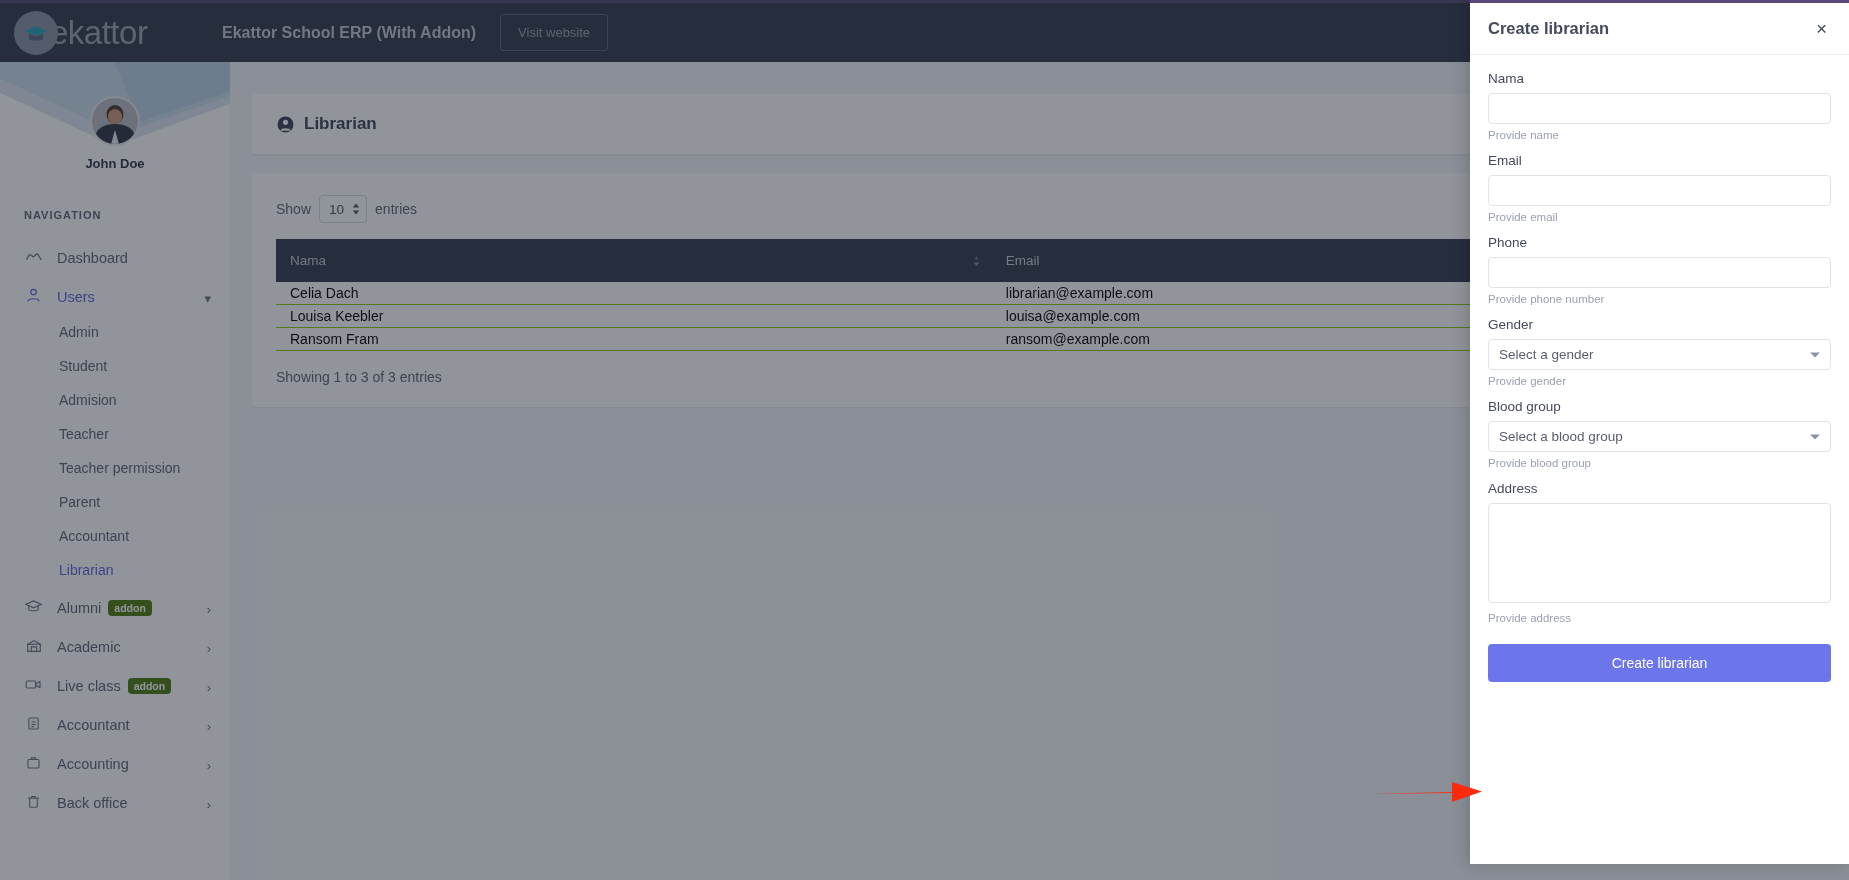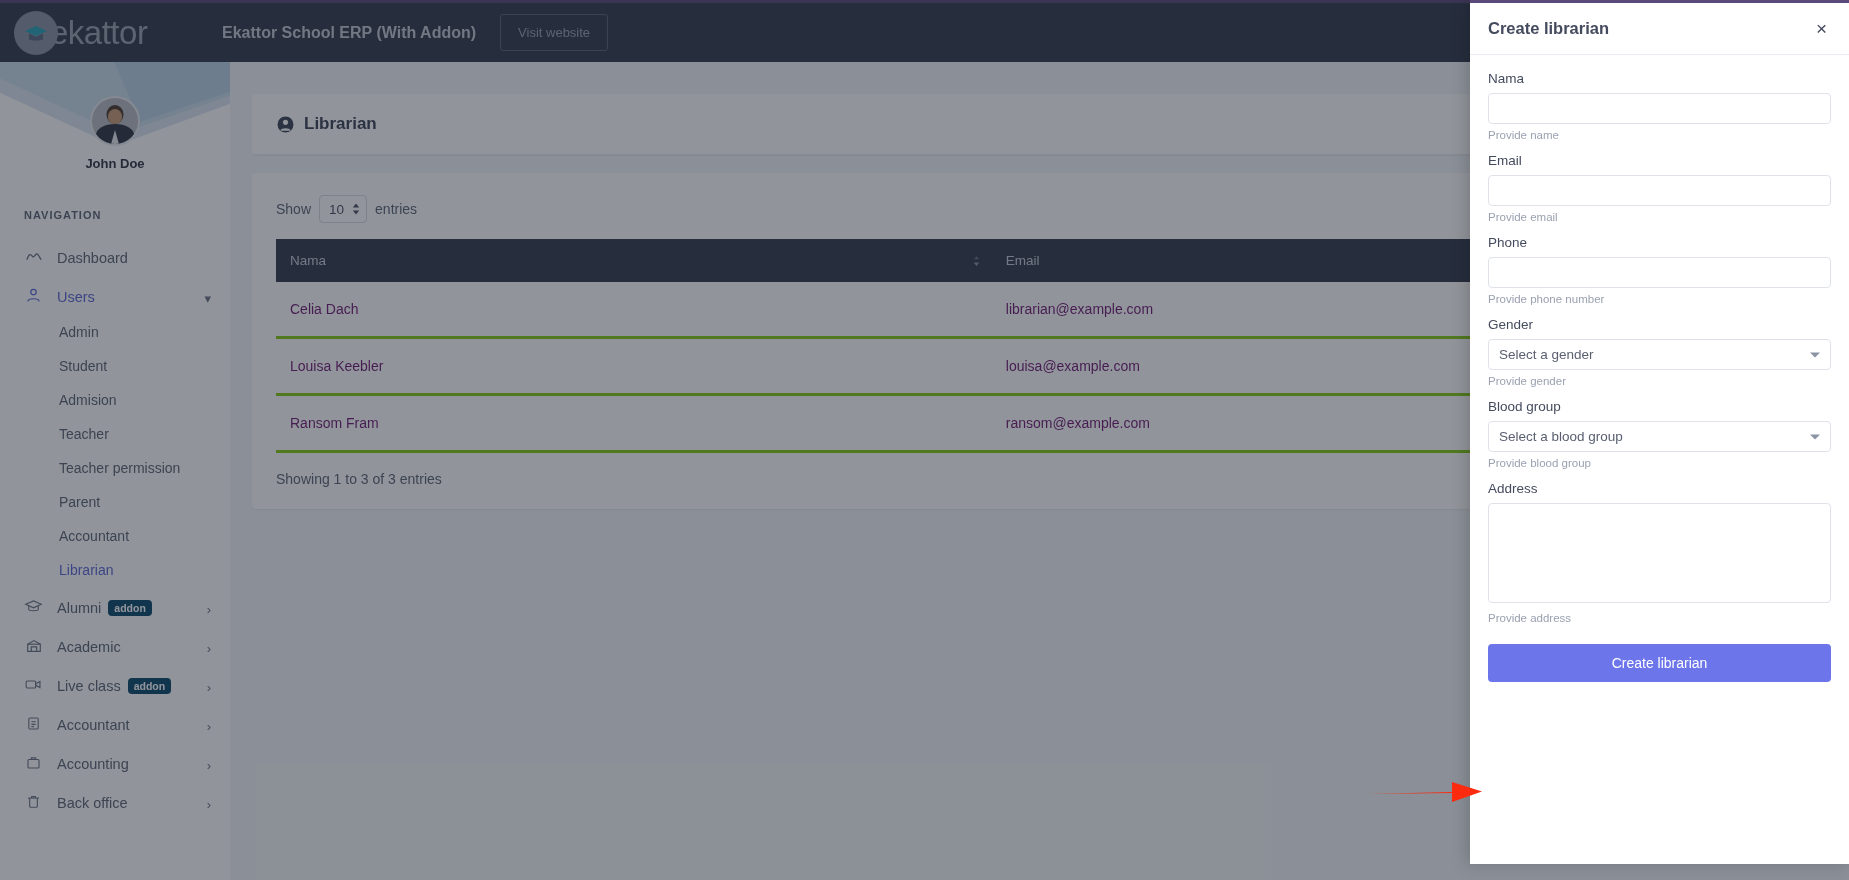--- a/index.html
+++ b/index.html
@@ -86,21 +86,21 @@
     padding: 10px 19px 10px 24px;
     font-size: 14.5px; color: #5d6576; cursor: pointer;
     gap: 14px;
   }
   .nav-item .ic { width:19px; height:19px; flex:0 0 19px; display:flex; align-items:center; justify-content:center; color:#6b7384; }
   .nav-item.active { color: #5d69d6; }
   .nav-item.active .ic { color: #5d69d6; }
   .nav-item .lbl { flex: 1; white-space: nowrap; }
   .chev { color:#6b7384; font-size:13px; line-height:1; }
   .badge-addon {
-    display:inline-block; background:#0c4a6e; color:#fff;
+    display:inline-block; background:#4d7c0f; color:#fff;
     font-size: 10.5px; font-weight: bold; border-radius: 4px;
     padding: 2px 6px; margin-left: 7px; vertical-align: 1px;
   }
   .sub-item {
     padding: 9px 24px 9px 59px; font-size: 14px; color: #5d6576; cursor:pointer;
   }
   .sub-item.active { color: #5d69d6; }
 
   
   .content { flex: 1; min-width: 0; padding: 32px 0 0 0; overflow:hidden; }
@@ -133,22 +133,22 @@
     background:#323a4d; color:#c6ccd8; text-align:left;
     font-size: 13.5px; font-weight: normal;
     padding: 14px 14px; position:relative;
   }
   thead th .sortic {
     position:absolute; right:12px; top:50%; transform:translateY(-50%);
     color:#7b8394; font-size:10px; line-height:1;
     display:flex; flex-direction:column; gap:1px;
   }
   tbody td {
-    padding: 19px 14px; font-size: 14px; color:#701a75;
-    border-bottom: 3px solid #84cc16;
+    padding: 3px 14px; font-size: 14px; color:#000000;
+    border-bottom: 1px solid #84cc16;
   }
   .table-foot { margin-top: 18px; font-size: 14px; color:#5d6576; }
 
   
   .backdrop {
     position: absolute; inset: 0;
     background: rgba(26,32,44,.48);
     z-index: 20;
   }
 

